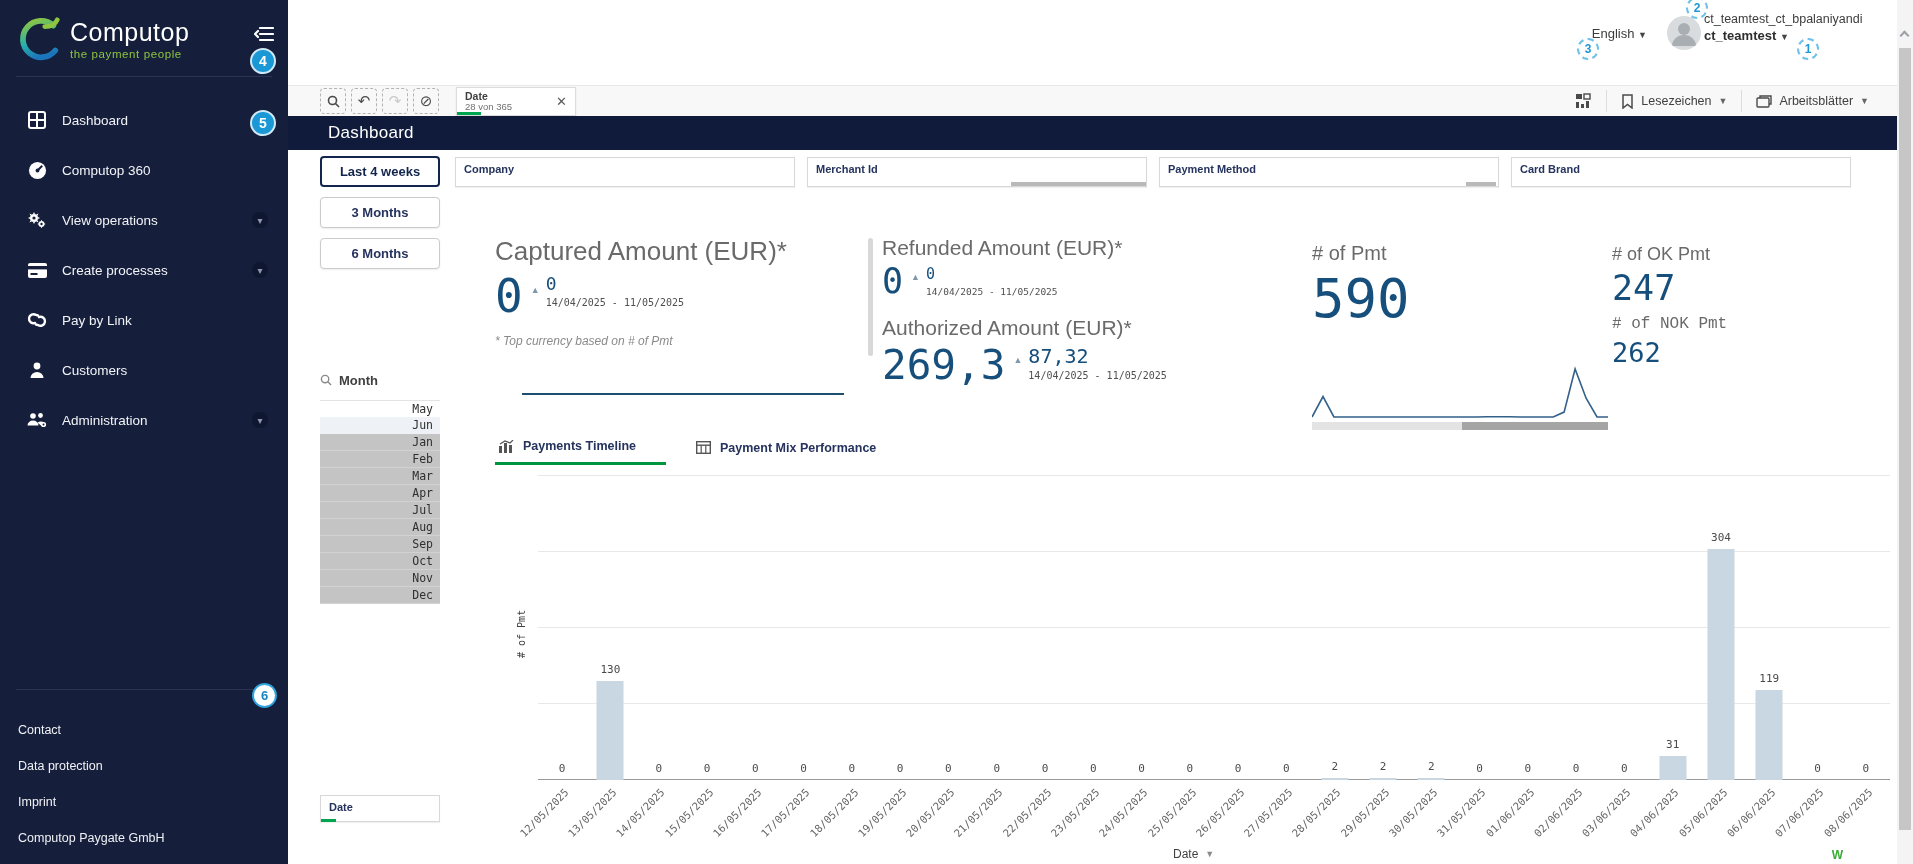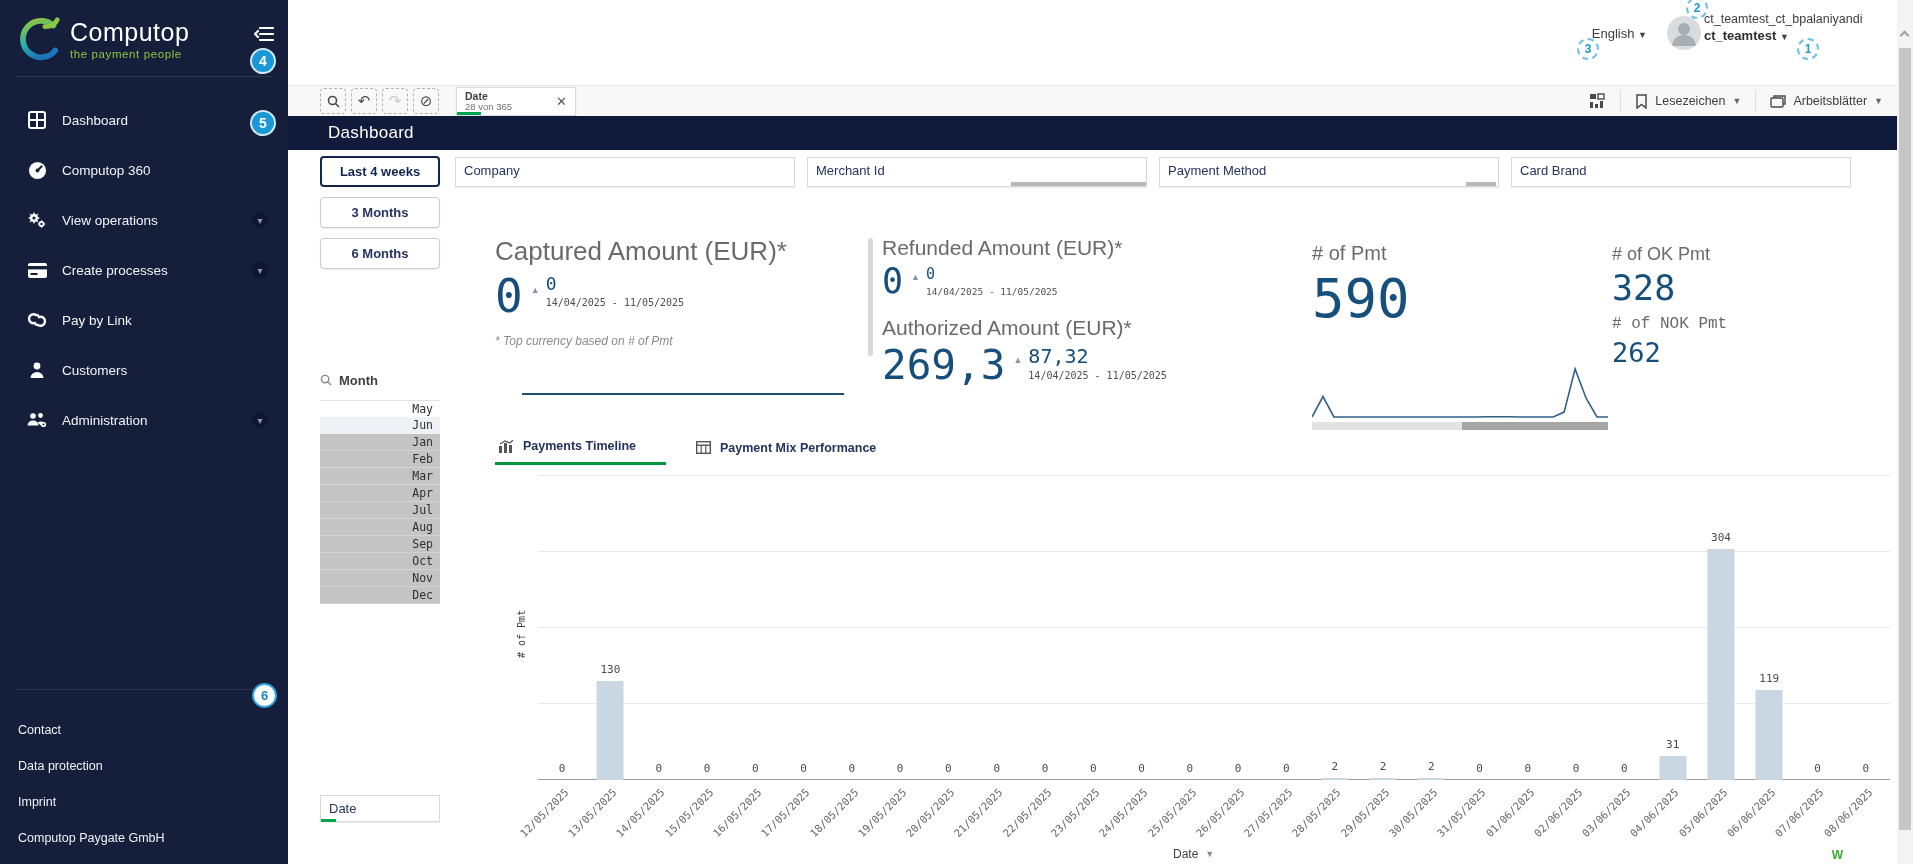--- a/index.html
+++ b/index.html
@@ -44,39 +44,39 @@
     display:flex; align-items:center; justify-content:center; color:#4a4a4a; font-size:15px;
     cursor:pointer; background:transparent; }
   .sel.disabled { color:#c9c9c9; }
   .chip { position:relative; width:120px; height:29px; background:#fff; border:1px solid #dcdcdc;
     margin-left:12px; box-shadow:0 1px 2px rgba(0,0,0,.08); display:flex; align-items:center; cursor:pointer; }
   .chip-texts { padding-left:8px; line-height:1.15; }
   .chip-title { font-size:10.5px; font-weight:bold; color:#404040; }
   .chip-sub { font-size:9.5px; color:#707070; }
   .chip-close { margin-left:auto; padding-right:8px; color:#595959; font-size:13px; cursor:pointer; }
   .chip-green { position:absolute; left:0; bottom:0; width:24px; height:3px; background:#00a550; }
-  .tb-right { margin-left:auto; display:flex; align-items:center; padding-right:30px; height:100%;text-align:center; }
+  .tb-right { margin-left:auto; display:flex; align-items:center; padding-right:44px; height:100%;text-align:center; }
   .tb-sep { width:1px; height:22px; background:#ddd; margin:0 14px; }
   .tb-group { display:flex; align-items:center; gap:7px; font-size:12.5px; color:#404040; cursor:pointer; }
 
   .titlebar { height:34px; background:#101b3c; color:#fff; display:flex; align-items:center;
     padding-left:40px; font-size:17px; letter-spacing:.3px; }
 
   .content { position:relative; flex:1; background:#fff; overflow:hidden; }
 
   
   .qbtn { position:absolute; left:32px; width:120px; height:31px; background:#fff; border-radius:4px;
     font-size:13px; display:flex; align-items:center; justify-content:center; cursor:pointer;
     border:1px solid #cbcbcb; color:#26335f; font-weight:bold; box-shadow:0 1px 2px rgba(0,0,0,.07); }
   .qbtn.active { border:2px solid #12254d; color:#12254d; box-shadow:none; }
 
   
   .field { position:absolute; top:7px; height:30px; width:340px; background:#fff;
     border:1px solid #d8d8d8; box-shadow:0 1px 1px rgba(0,0,0,.06); cursor:text; }
-  .field-label { font-size:13px; font-weight:normal; color:#25335e; padding:5px 0 0 8px; }
+  .field-label { font-size:11px; font-weight:bold; color:#25335e; padding:5px 0 0 8px; }
   .fscroll { position:absolute; bottom:0; height:4px; background:#b9b9b9; }
 
   
   .kpi { position:absolute; }
   .kpi-title { color:#6a6a6a; font-weight:400; }
   .numrow { display:flex; align-items:flex-start; margin-top:8px; }
   .bignum { color:#174f7c; line-height:.95; }
   .kcaret { font-size:9px; color:#8096ab; margin:10px 6px 0 8px; }
   .subnum { color:#174f7c; line-height:1; }
   .krange { display:block; color:#4f4f4f; margin-top:3px; }
@@ -428,21 +428,21 @@
           <svg width="296" height="58">
             <polyline points="0.0,54.0 11.0,33.5 21.9,54.0 32.9,54.0 43.9,54.0 54.8,54.0 65.8,54.0 76.7,54.0 87.7,54.0 98.7,54.0 109.6,54.0 120.6,54.0 131.6,54.0 142.5,54.0 153.5,54.0 164.4,54.0 175.4,53.7 186.4,53.7 197.3,53.7 208.3,54.0 219.3,54.0 230.2,54.0 241.2,54.0 252.1,49.1 263.1,6.0 274.1,35.2 285.0,54.0 296.0,54.0" fill="none" stroke="#33608a" stroke-width="1.6"></polyline>
           </svg>
         </div>
       <div class="spark-scroll">
         <span class="spark-thumb"></span>
       </div>
 
       <div class="kpi" style="left:1324px; top:94px;">
         <div class="kpi-title" style="font-size:18px;"># of OK Pmt</div>
-        <div class="bignum mono" style="font-size:35px; margin-top:7px;">328</div>
+        <div class="bignum mono" style="font-size:35px; margin-top:7px;">247</div>
       </div>
       <div class="kpi" style="left:1324px; top:165px;">
         <div class="kpi-title" style="font-size:16px;font-family:Liberation Mono, monospace;"># of NOK Pmt</div>
         <div class="bignum mono" style="font-size:27px; margin-top:7px;">262</div>
       </div>
 
 
       <div class="listbox" style="top:218px;">
         <div class="lb-header">
           <span>

